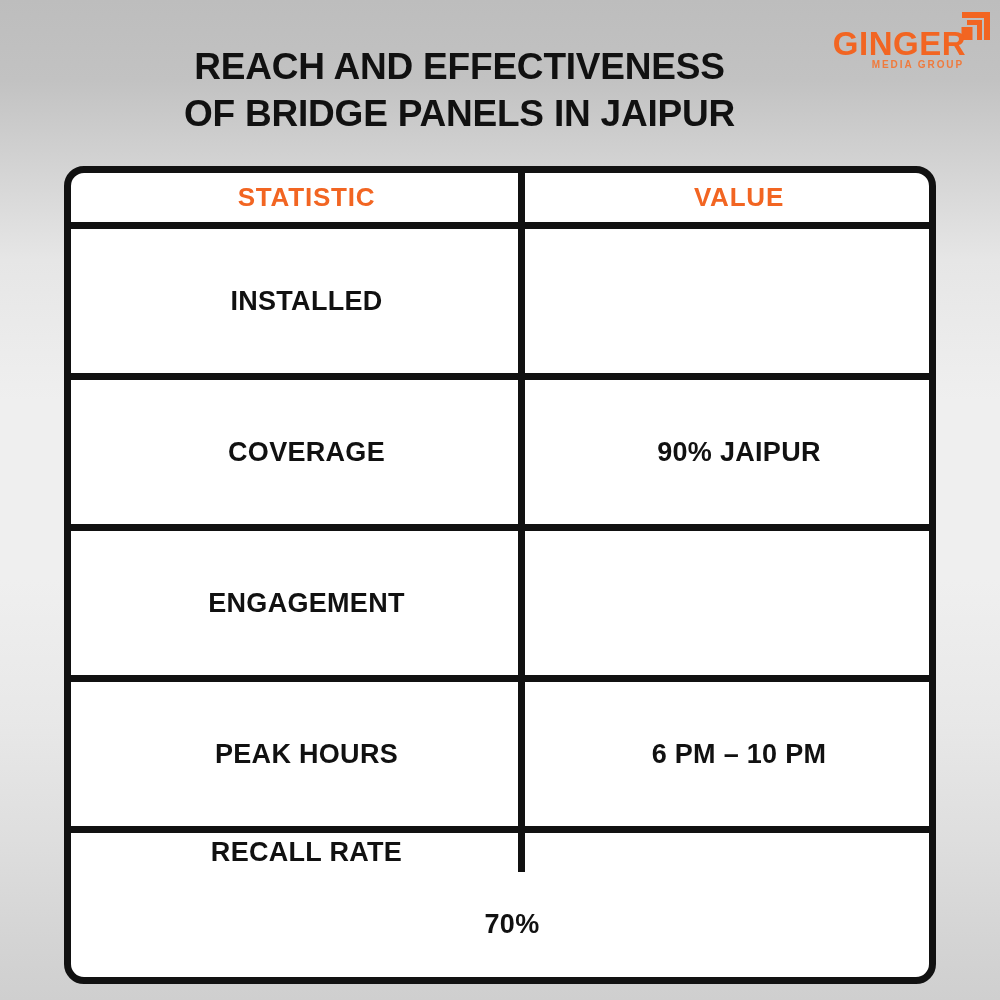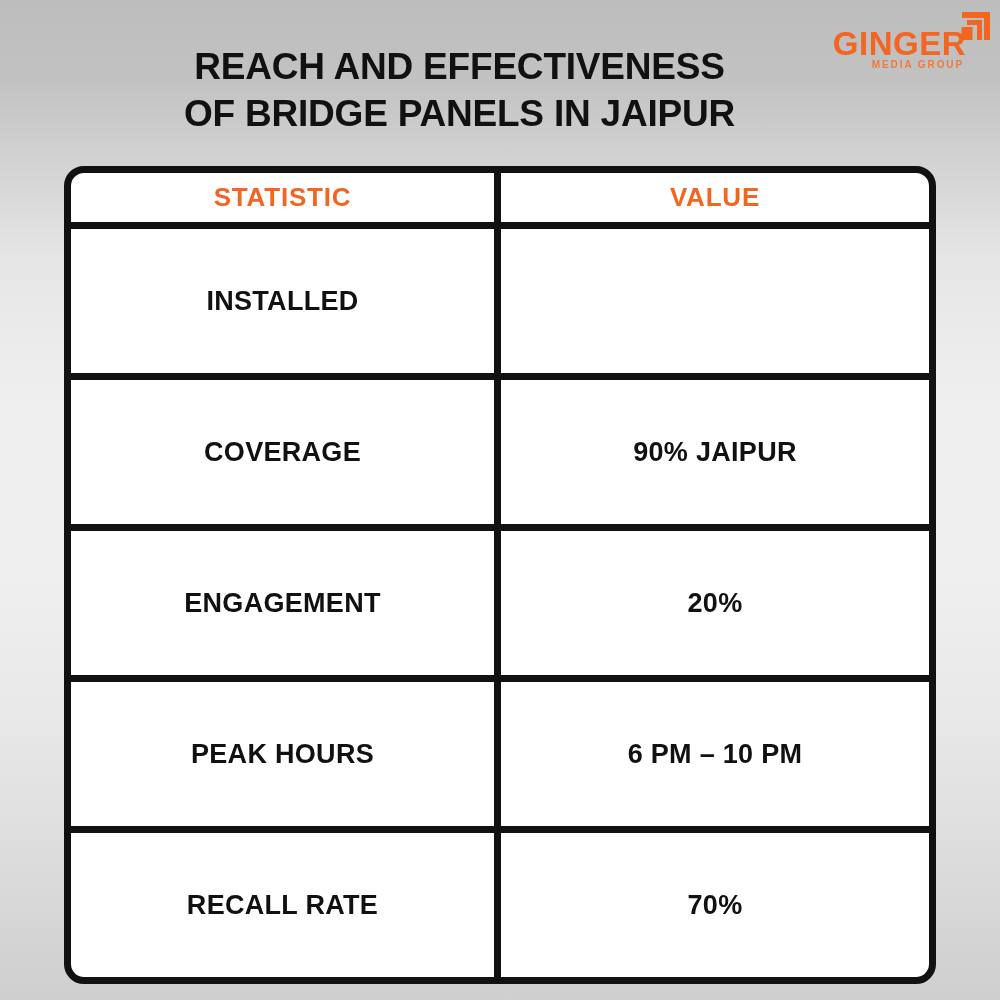--- a/index.html
+++ b/index.html
@@ -105,28 +105,29 @@
     position: relative;
   }
   .row.header-row {
     height: 56px;
     border-bottom: 7px solid #111111;
   }
   .row.data-row {
     flex: 1 1 0;
     border-bottom: 7px solid #111111;
   }
-  .row.data-row:last-child { border-bottom: none; }
+  .row.data-row:last-child { border-bottom: none; flex-direction: column; }
 
   .cell {
     display: flex;
     align-items: center;
     justify-content: center;
     text-align: right;
     padding: 4px 12px;
+    margin-left: 24px;
   }
   .cell.col-stat { width: 430px; border-right: 7px solid #111111; }
   .cell.col-val  { flex: 1 1 auto; }
 
   .header-row .cell {
     color: #f26522;
     font-size: 26px;
     font-weight: 700;
     letter-spacing: 0.8px;
   }
@@ -169,21 +170,20 @@
       <div class="cell col-stat">INSTALLED</div>
     </div>
 
     <div class="row data-row">
       <div class="cell col-stat">COVERAGE</div>
       <div class="cell col-val">90% JAIPUR</div>
     </div>
 
     <div class="row data-row">
       <div class="cell col-stat">ENGAGEMENT</div>
-      <div class="cell col-val">20%</div>
     </div>
 
     <div class="row data-row">
       <div class="cell col-stat">PEAK HOURS</div>
       <div class="cell col-val">6 PM – 10 PM</div>
     </div>
 
     <div class="row data-row">
       <div class="cell col-stat">RECALL RATE</div>
       <div class="cell col-val">70%</div>

